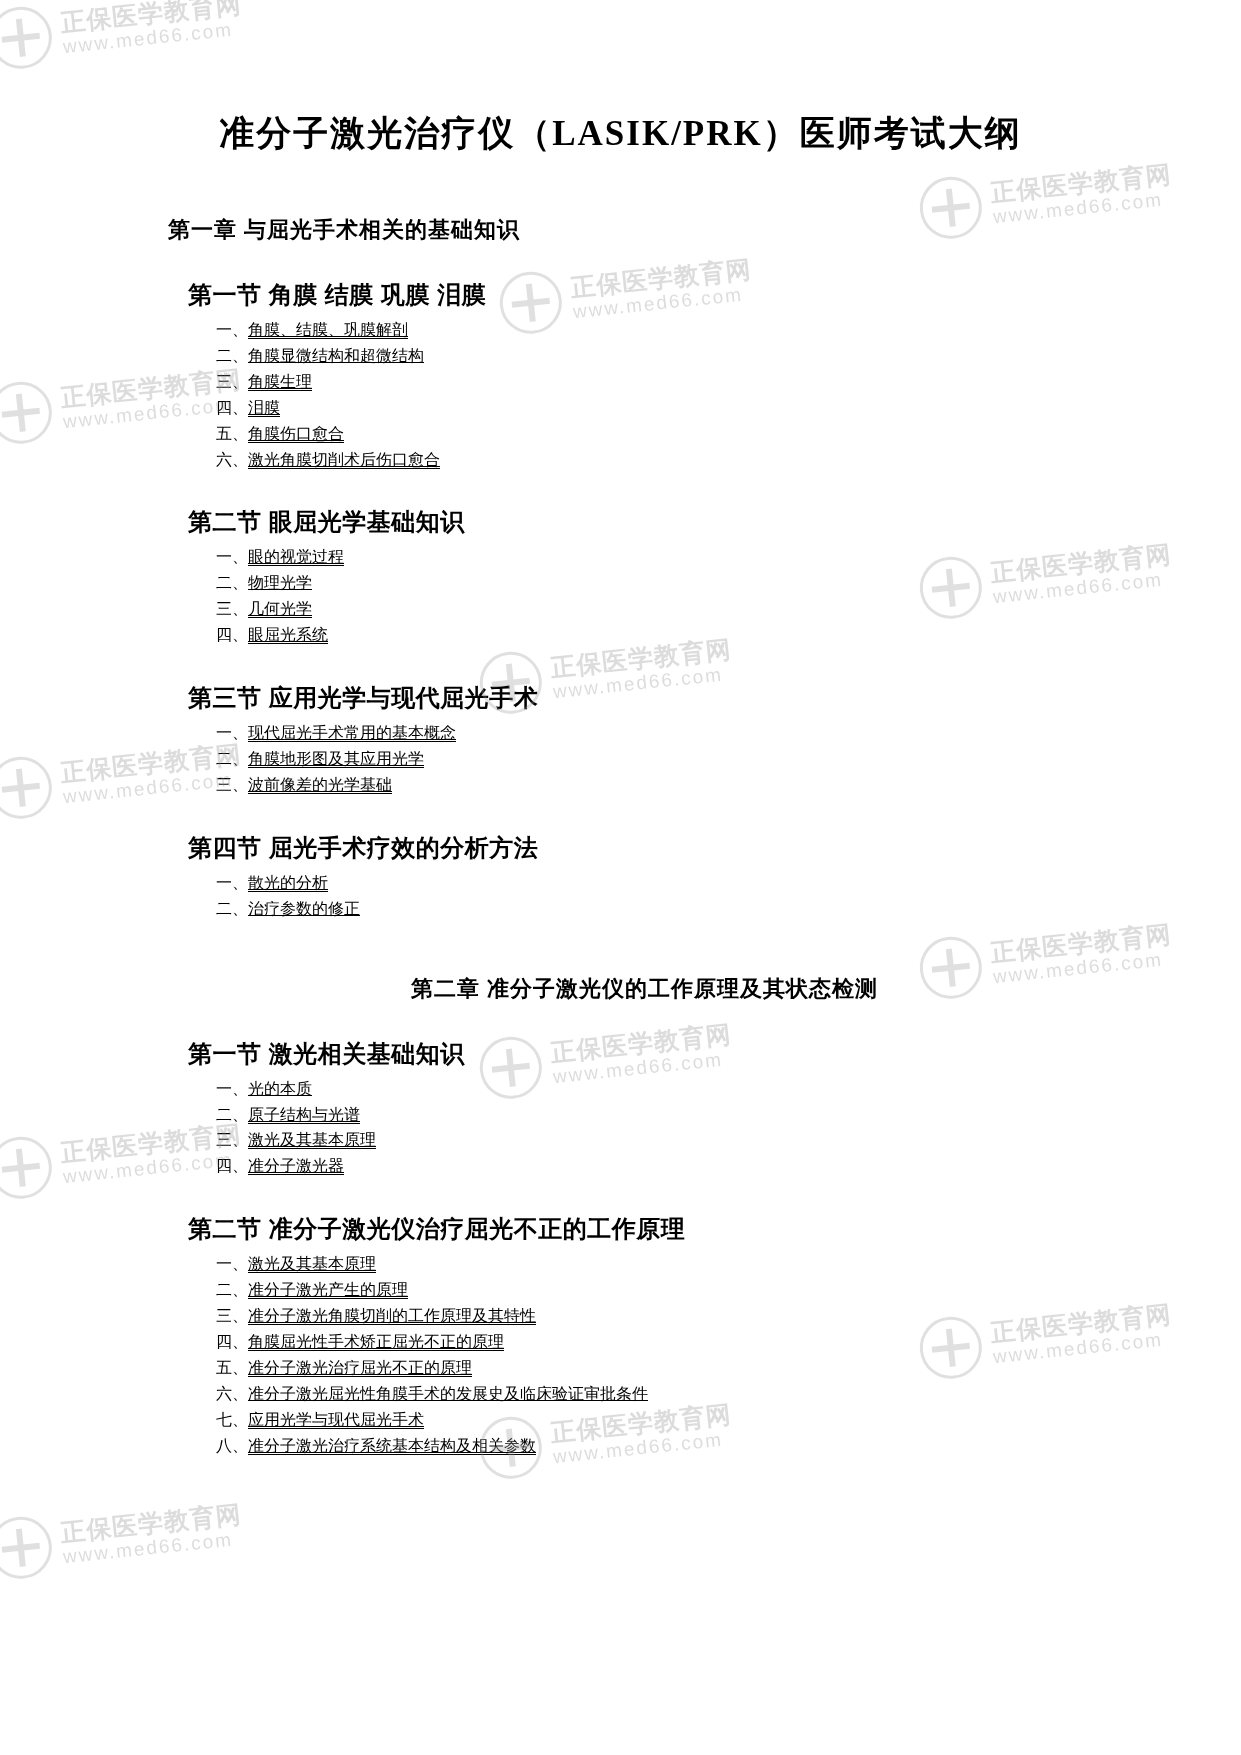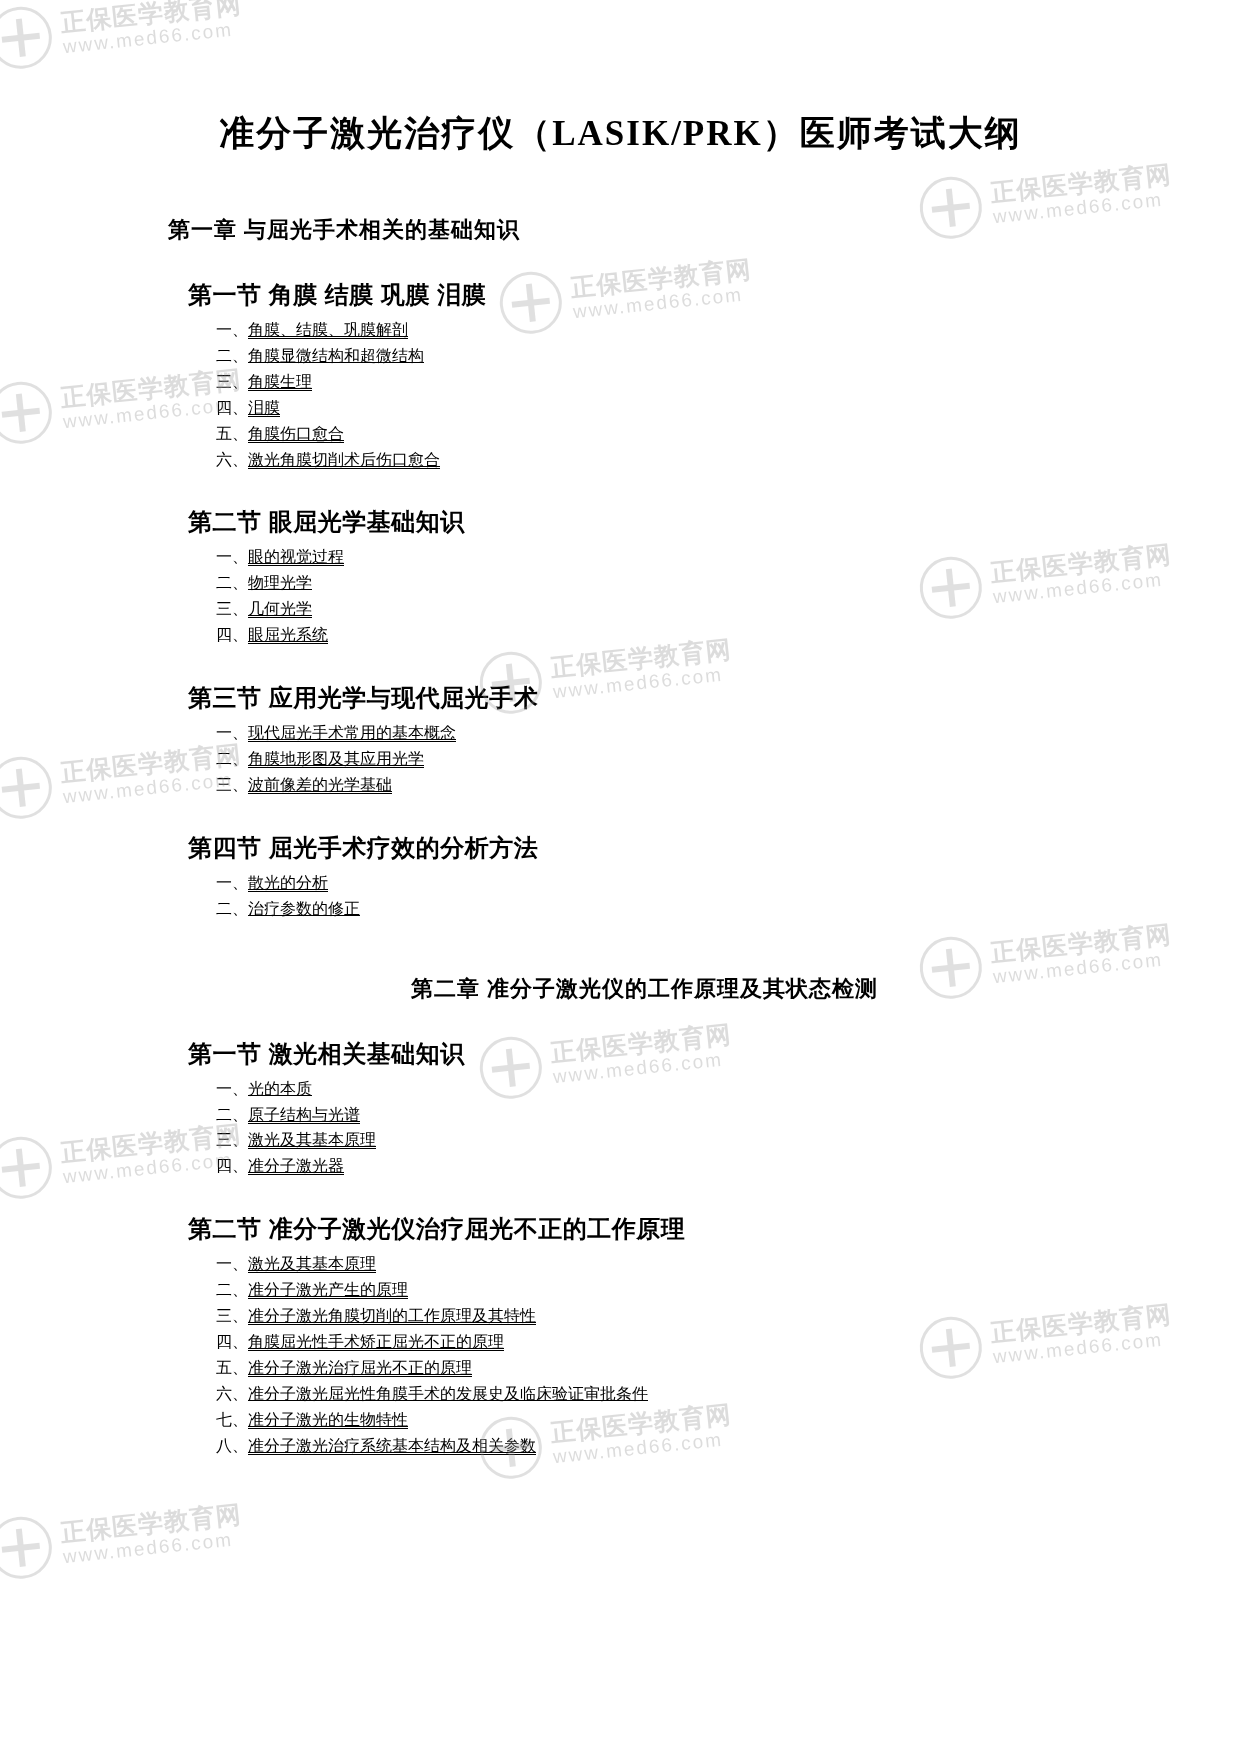--- a/index.html
+++ b/index.html
@@ -286,18 +286,18 @@
     </ul>
 
     <h3 class="section">第二节 准分子激光仪治疗屈光不正的工作原理</h3>
     <ul class="items">
       <li><span class="num">一、</span><span class="lbl link">激光及其基本原理</span></li>
       <li><span class="num">二、</span><span class="lbl link">准分子激光产生的原理</span></li>
       <li><span class="num">三、</span><span class="lbl link">准分子激光角膜切削的工作原理及其特性</span></li>
       <li><span class="num">四、</span><span class="lbl link">角膜屈光性手术矫正屈光不正的原理</span></li>
       <li><span class="num">五、</span><span class="lbl link">准分子激光治疗屈光不正的原理</span></li>
       <li><span class="num">六、</span><span class="lbl">准分子激光屈光性角膜手术的发展史及临床验证审批条件</span></li>
-      <li><span class="num">七、</span><span class="lbl link">准分子激光的生物特性</span></li>
+      <li><span class="num">七、</span><span class="lbl link">应用光学与现代屈光手术</span></li>
       <li><span class="num">八、</span><span class="lbl link">准分子激光治疗系统基本结构及相关参数</span></li>
     </ul>
 
   </div>
 </div>
 
 </body></html>

